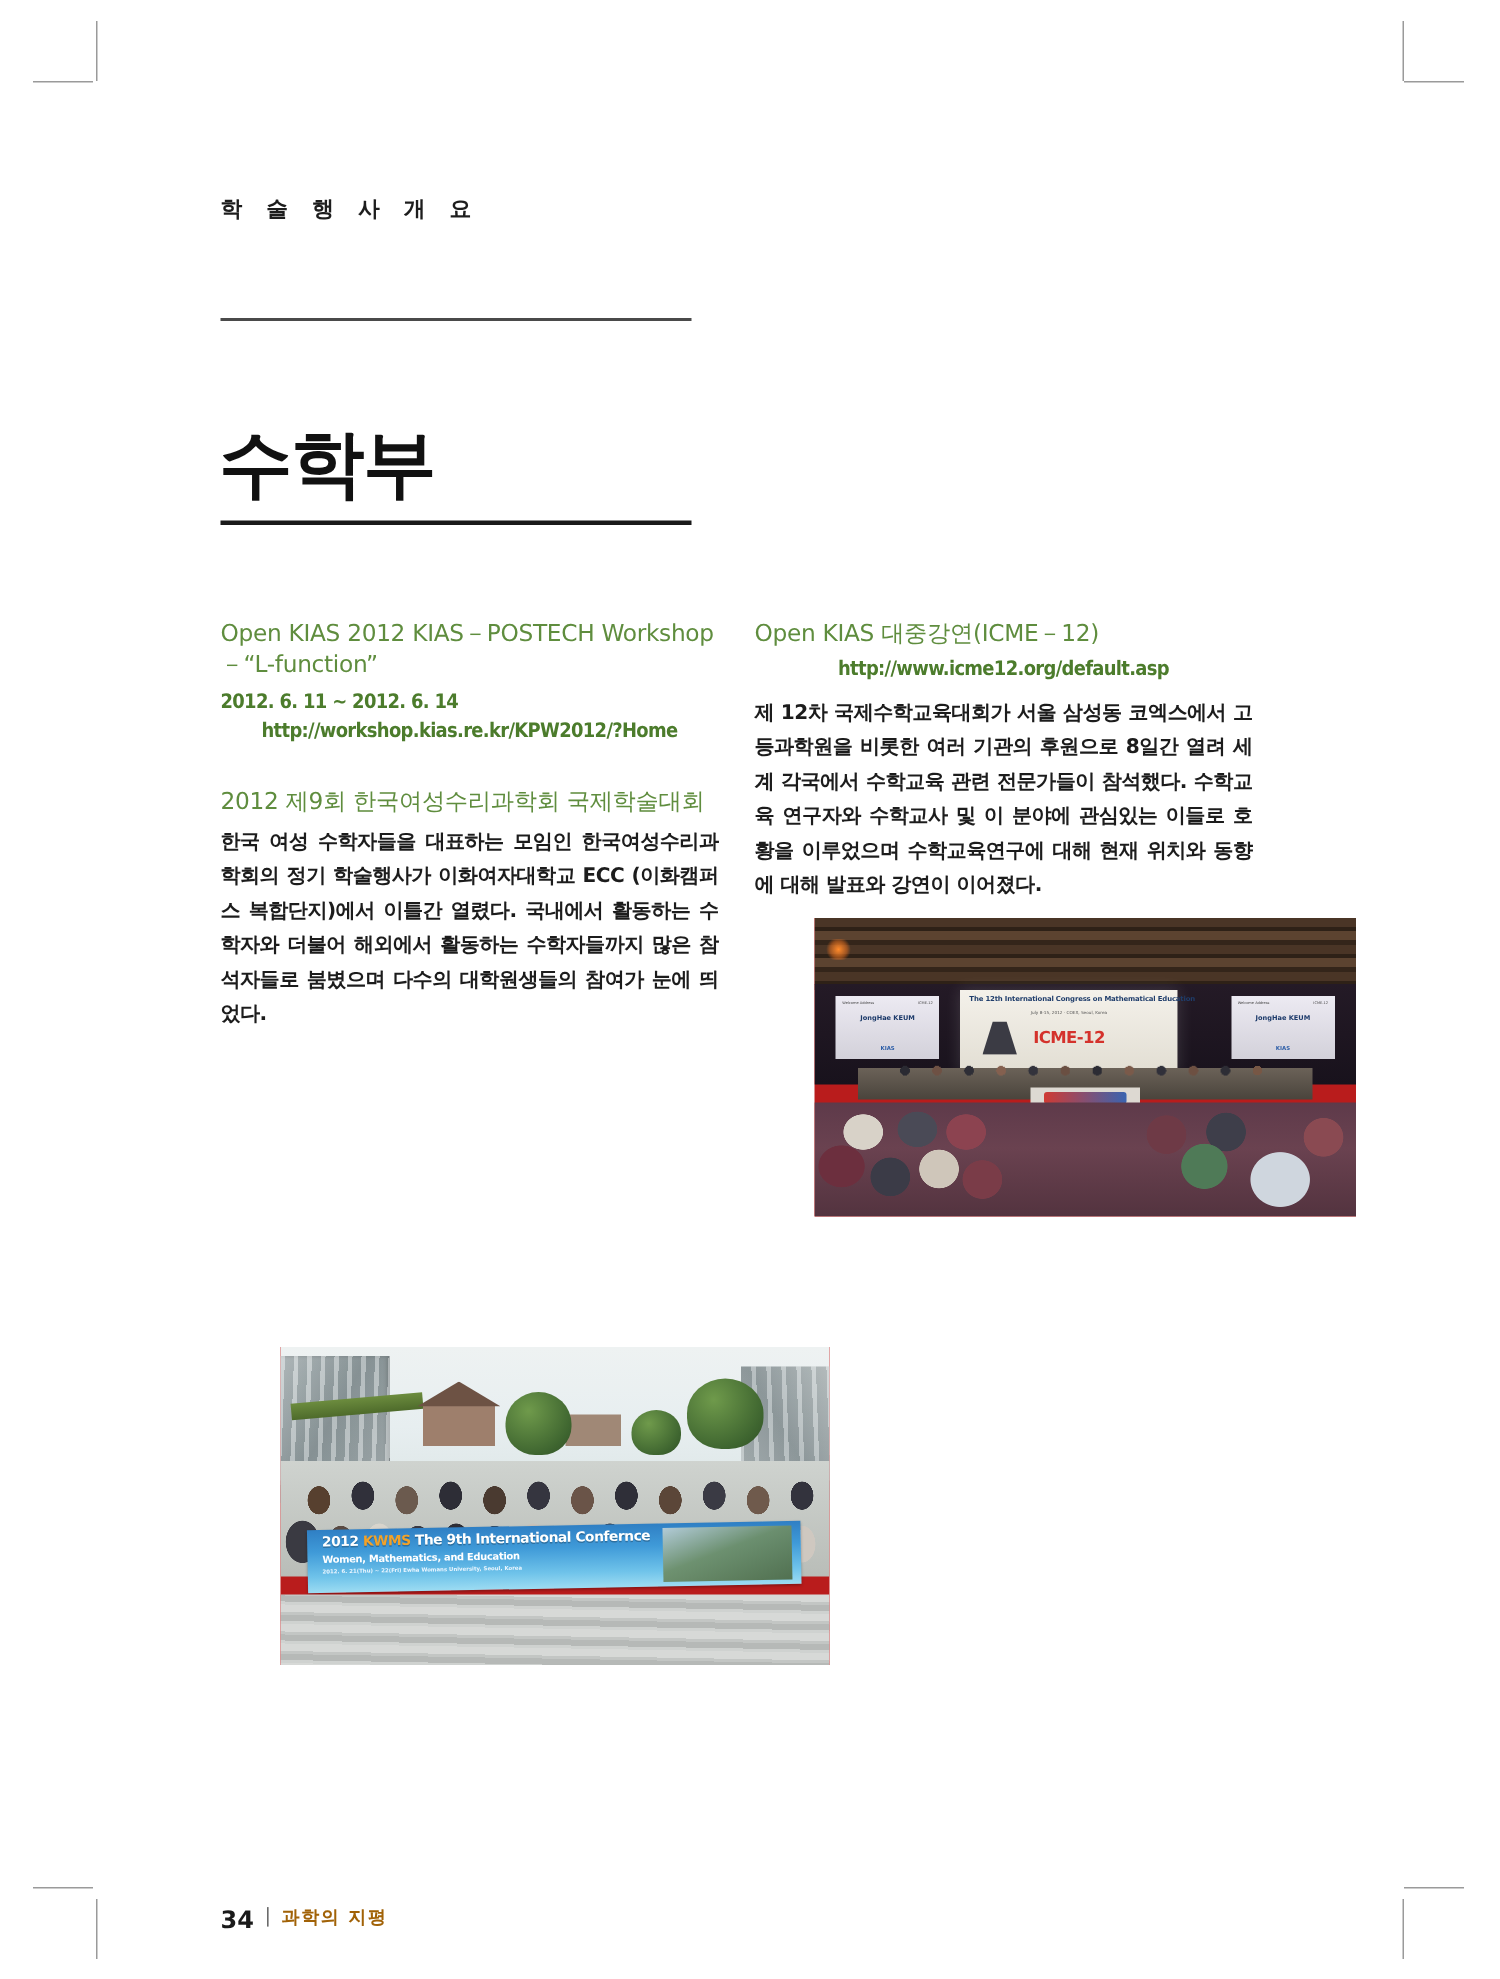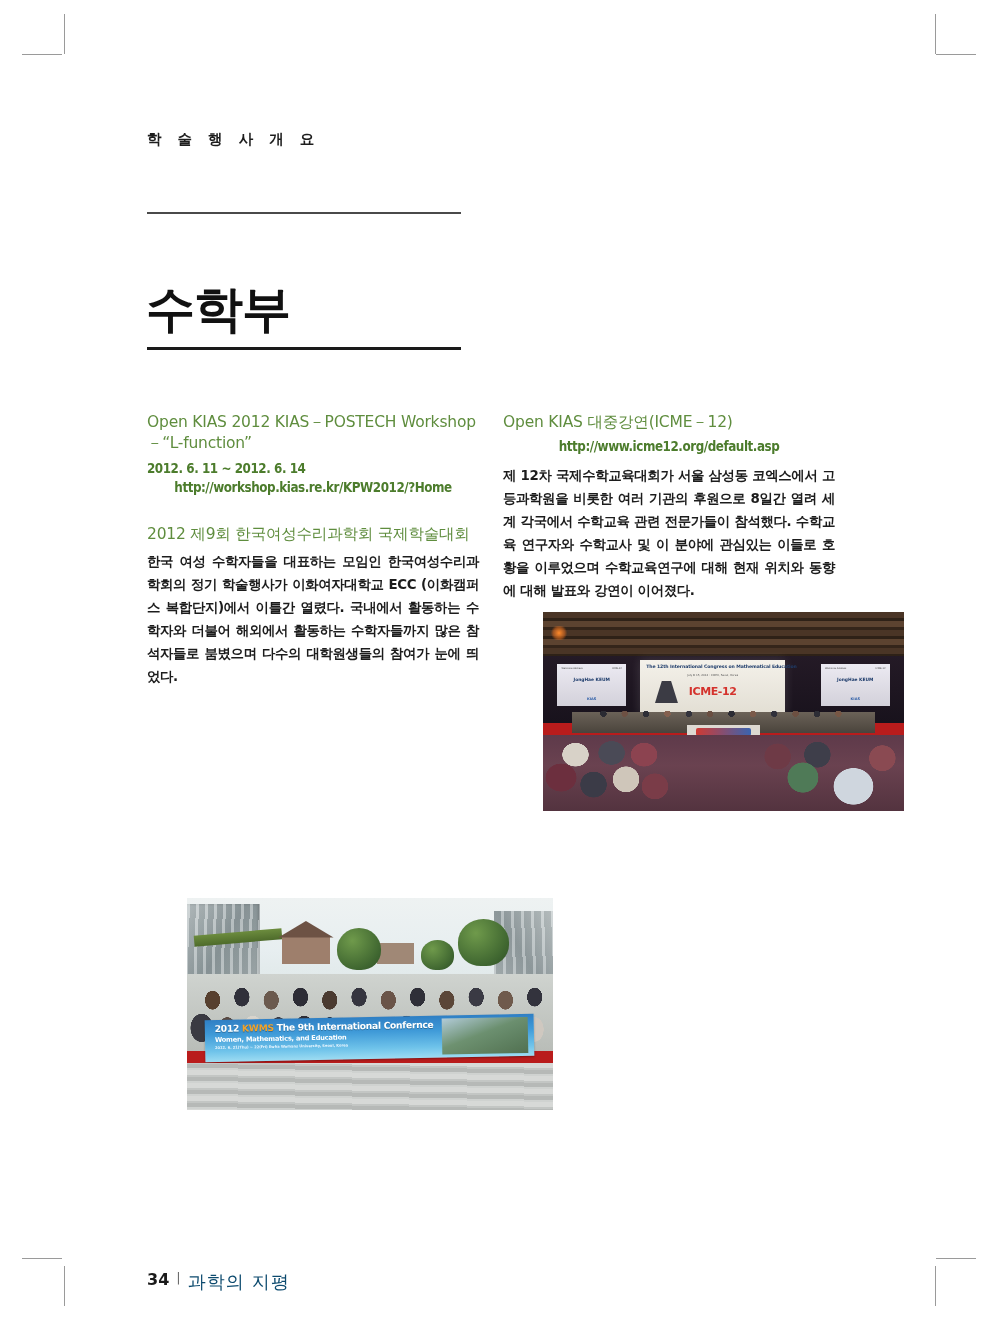--- a/index.html
+++ b/index.html
@@ -369,24 +369,24 @@
   .footer-page {
     font-size: 16px;
     font-weight: 800;
     color: #1a1a1a;
   }
   .footer-sep {
     font-size: 13px;
     color: #6b6b6b;
   }
   .footer-name {
-    font-size: 18px;
-    color: #0c4a6e;
+    font-size: 12px;
+    color: #a16207;
     letter-spacing: 1.1px;
-    font-weight: 400;
+    font-weight: 700;
   }
 </style>
 </head>
 <body>
 
 <div class="cropmark cm-v" style="left:64px;  top:14px;"></div>
 <div class="cropmark cm-h" style="left:22px;  top:54px;"></div>
 <div class="cropmark cm-v" style="left:935px; top:14px;"></div>
 <div class="cropmark cm-h" style="left:936px; top:54px;"></div>
 <div class="cropmark cm-v" style="left:64px;  top:1266px;"></div>

